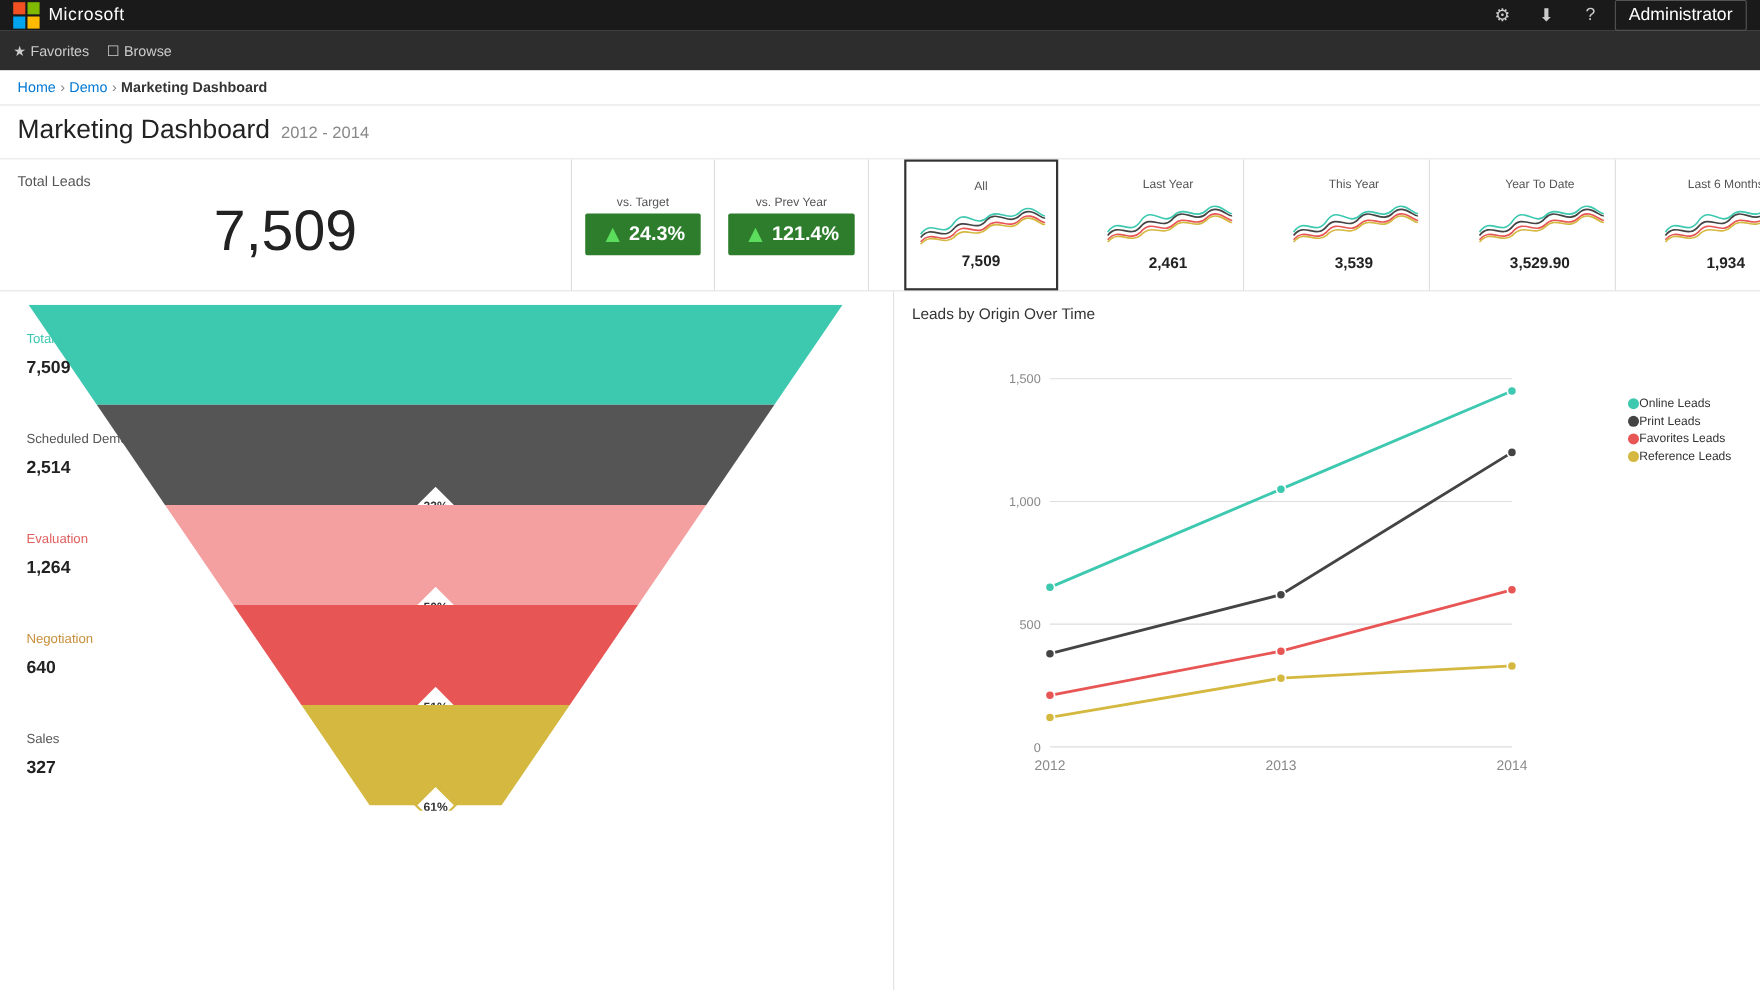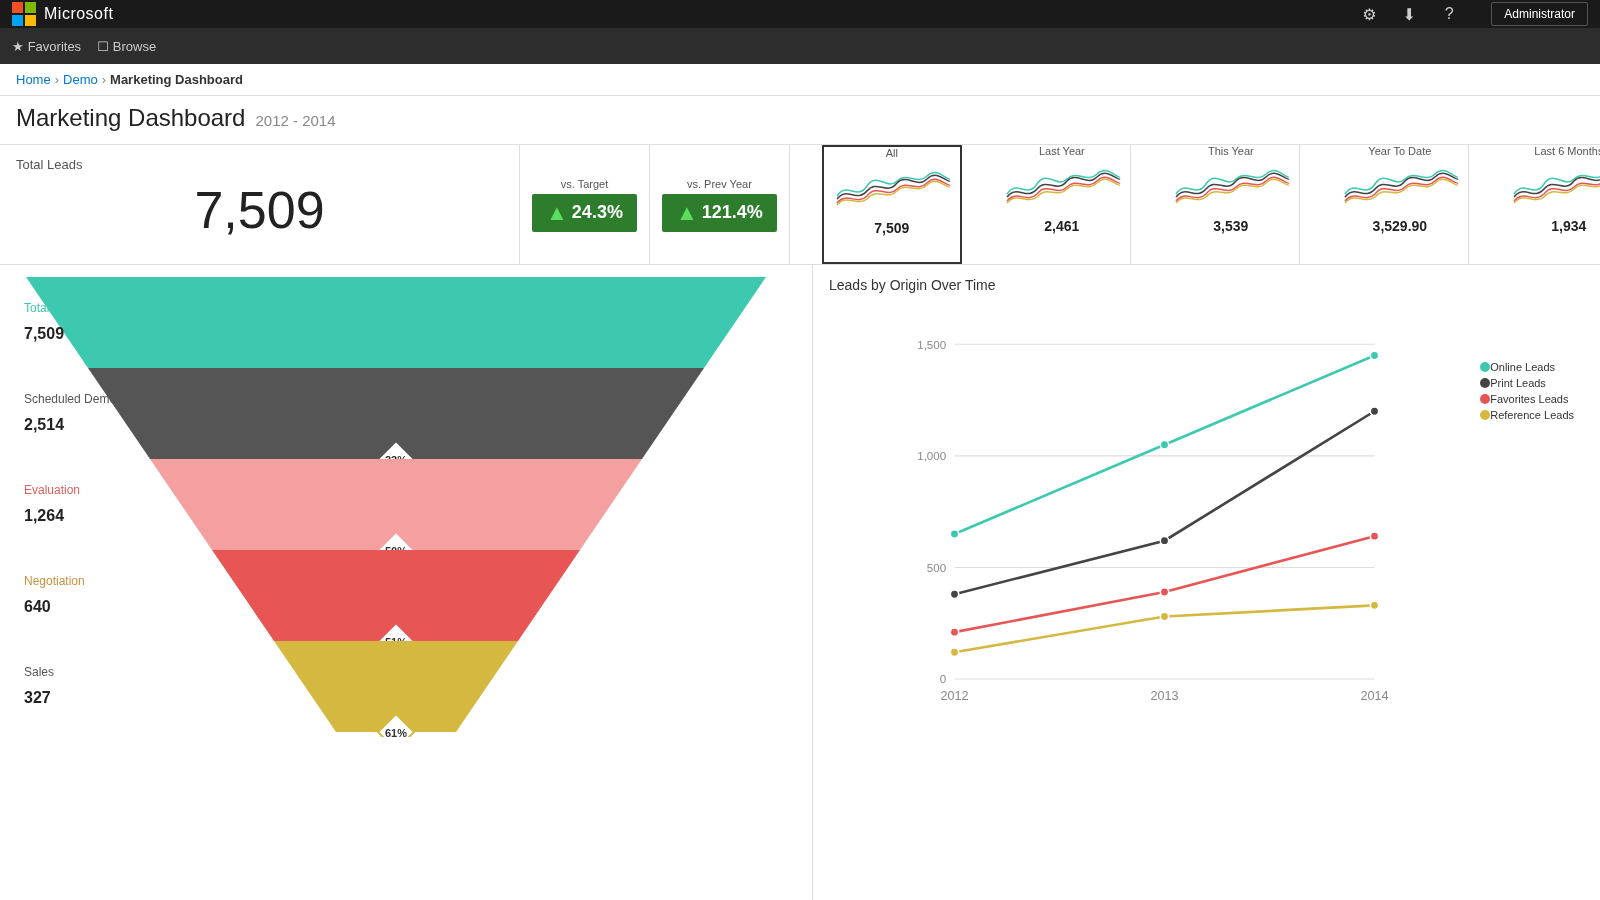--- a/index.html
+++ b/index.html
@@ -23,21 +23,21 @@
     .sq4 { background: #ffb900; }
     .ms-text { color: white; font-size: 16px; font-weight: 300; letter-spacing: 0.5px; }
     .top-nav-right { display: flex; align-items: center; gap: 4px; }
     .nav-icon-btn {
       background: none; border: none; color: #ccc; font-size: 16px;
       width: 36px; height: 36px; display: flex; align-items: center; justify-content: center;
       cursor: pointer; border-radius: 2px;
     }
     .admin-btn {
       background: none; border: 1px solid #555; color: white; padding: 4px 12px;
-      font-size: 12px; cursor: pointer; border-radius: 2px; margin-left: 20px;
+      font-size: 16px; cursor: pointer; border-radius: 2px; margin-left: 0;
     }
 
     
     .sec-nav {
       background: #2d2d2d;
       height: 36px;
       display: flex;
       align-items: center;
       padding: 0 12px;
       gap: 16px;
@@ -105,21 +105,21 @@
       gap: 4px;
       border-radius: 2px;
     }
     .arrow-up { color: #5ddd5d; font-size: 22px; }
 
     
     .kpi-charts { display: flex; flex: 1; }
     .kpi-chart-item {
       flex: 1;
       border-right: 1px solid #ddd;
-      padding: 0 8px;
+      padding: 17px 8px;
       display: flex;
       flex-direction: column;
       align-items: center;
       cursor: pointer;
       margin-left: 32px;
     }
     .kpi-chart-item:last-child { border-right: none; }
     .kpi-chart-item.active { border: 2px solid #333; background: white; }
     .kpi-chart-label { font-size: 11px; color: #555; margin-bottom: 2px; }
     .kpi-chart-value { font-size: 14px; font-weight: 600; color: #222; margin-top: 4px; }

